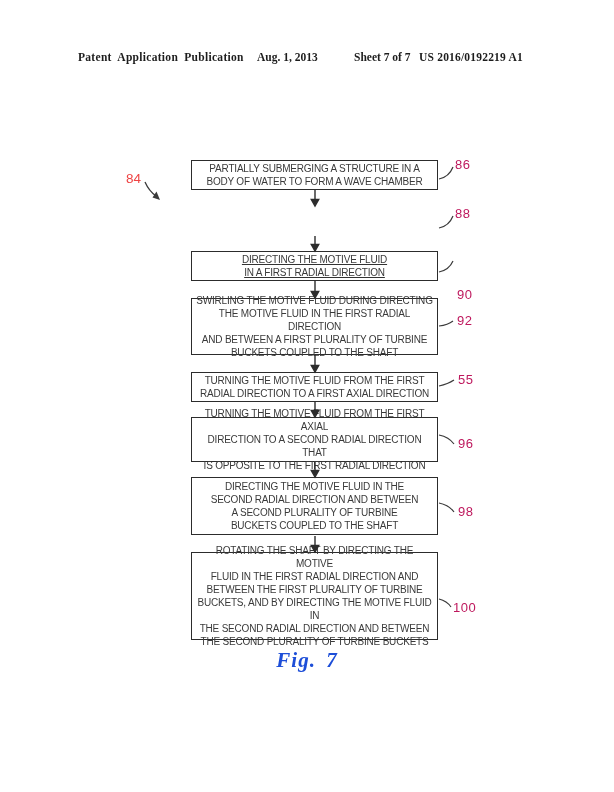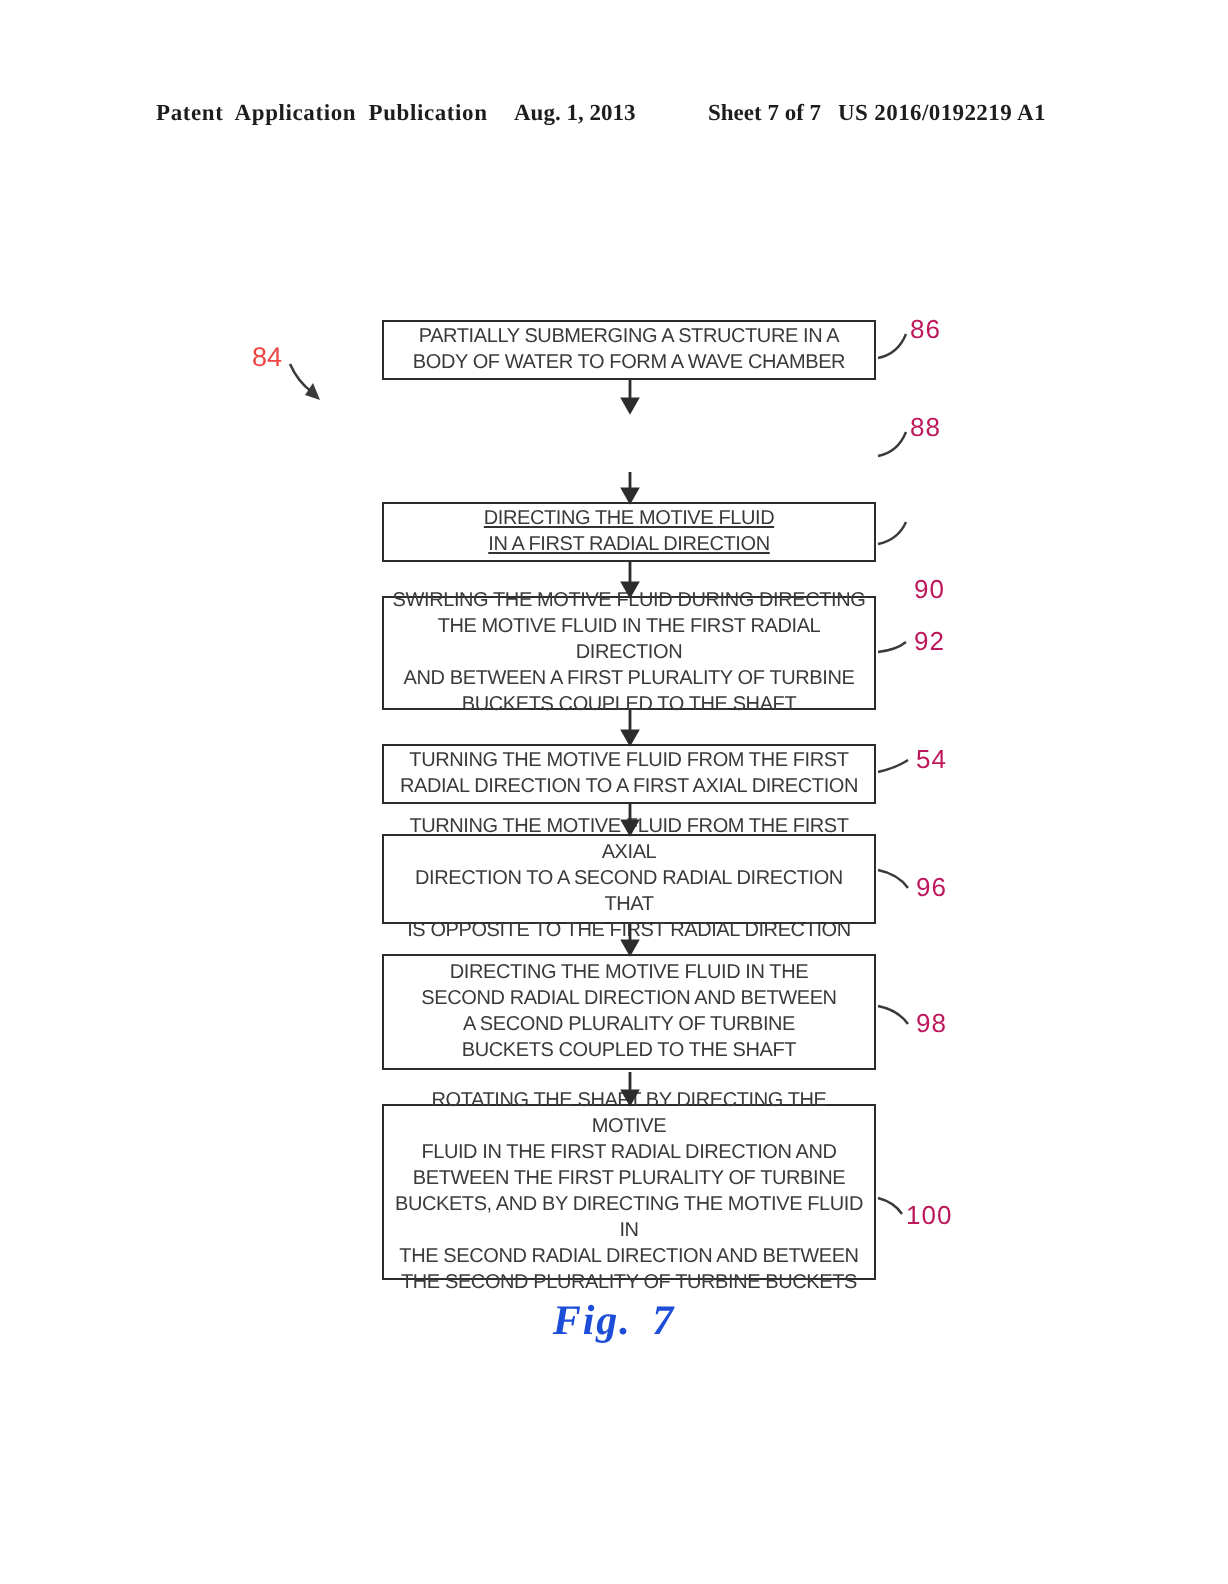--- a/index.html
+++ b/index.html
@@ -72,21 +72,21 @@
     <div class="txt">DIRECTING THE MOTIVE FLUID IN THE<br>SECOND RADIAL DIRECTION AND BETWEEN<br>A SECOND PLURALITY OF TURBINE<br>BUCKETS COUPLED TO THE SHAFT</div>
   </div>
   <div class="step" style="top:552px;height:88px;">
     <div class="txt">ROTATING THE SHAFT BY DIRECTING THE MOTIVE<br>FLUID IN THE FIRST RADIAL DIRECTION AND<br>BETWEEN THE FIRST PLURALITY OF TURBINE<br>BUCKETS, AND BY DIRECTING THE MOTIVE FLUID IN<br>THE SECOND RADIAL DIRECTION AND BETWEEN<br>THE SECOND PLURALITY OF TURBINE BUCKETS</div>
   </div>
 
   <span class="ref" style="left:455px;top:157px;">86</span>
   <span class="ref" style="left:455px;top:206px;">88</span>
   <span class="ref" style="left:457px;top:251px;margin-top:36px;">90</span>
   <span class="ref" style="left:457px;top:313px;">92</span>
-  <span class="ref" style="left:458px;top:372px;">54</span>
+  <span class="ref" style="left:458px;top:372px;">55</span>
   <span class="ref" style="left:458px;top:436px;">96</span>
   <span class="ref" style="left:458px;top:504px;">98</span>
   <span class="ref" style="left:453px;top:600px;">100</span>
 
   <svg class="overlay" width="614" height="792" viewBox="0 0 614 792">
     <g stroke="#2c2c2c" stroke-width="1.4" fill="#2c2c2c">
 
       <g>
         <line x1="315" y1="190" x2="315" y2="200"></line>
           <polygon points="311.3,199.5 318.7,199.5 315,206"></polygon>

